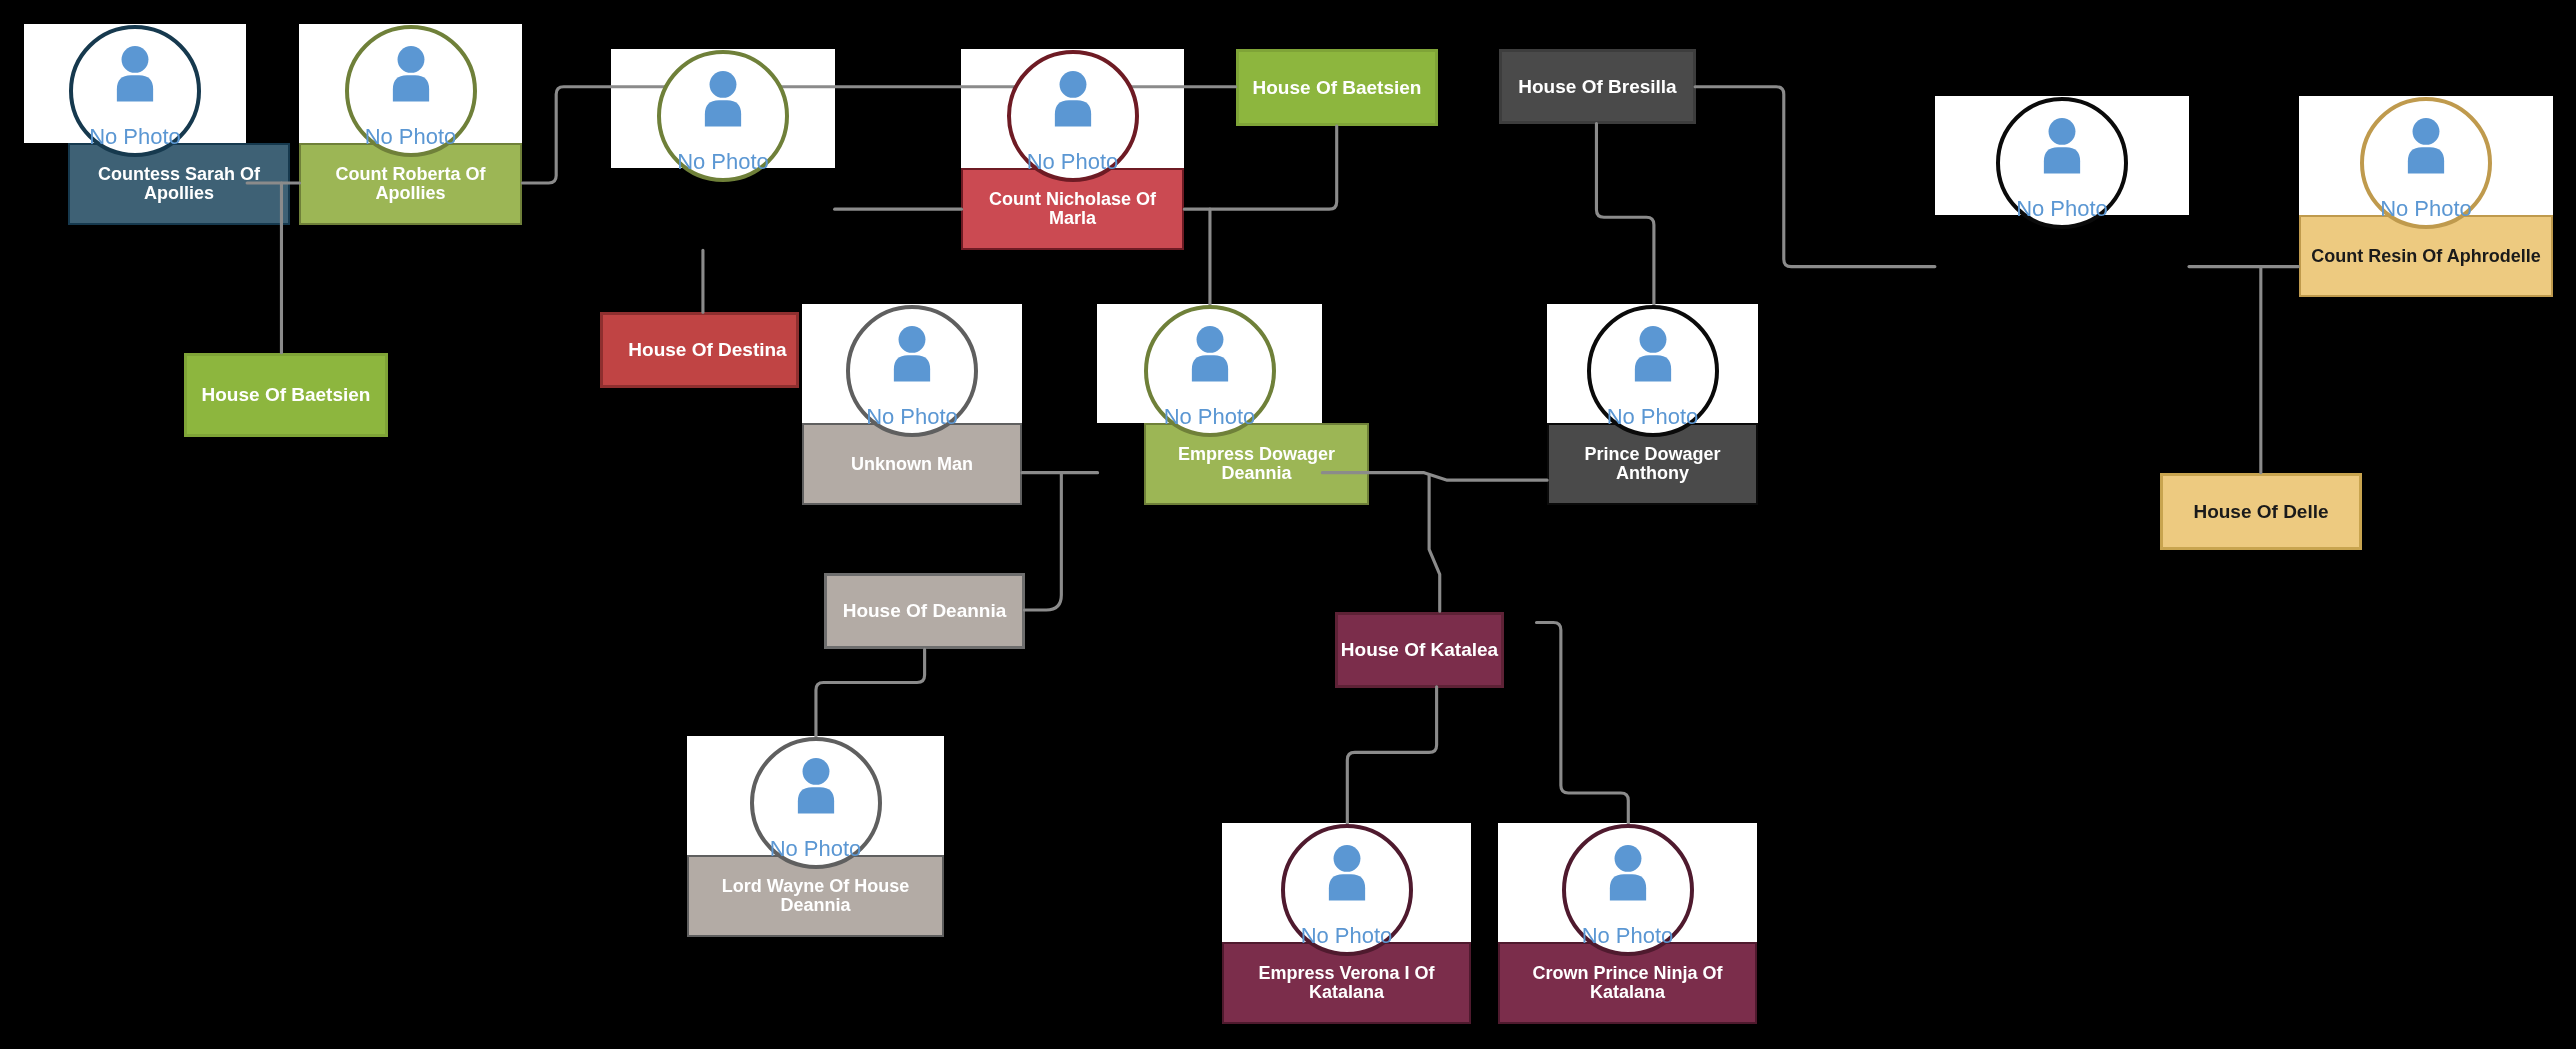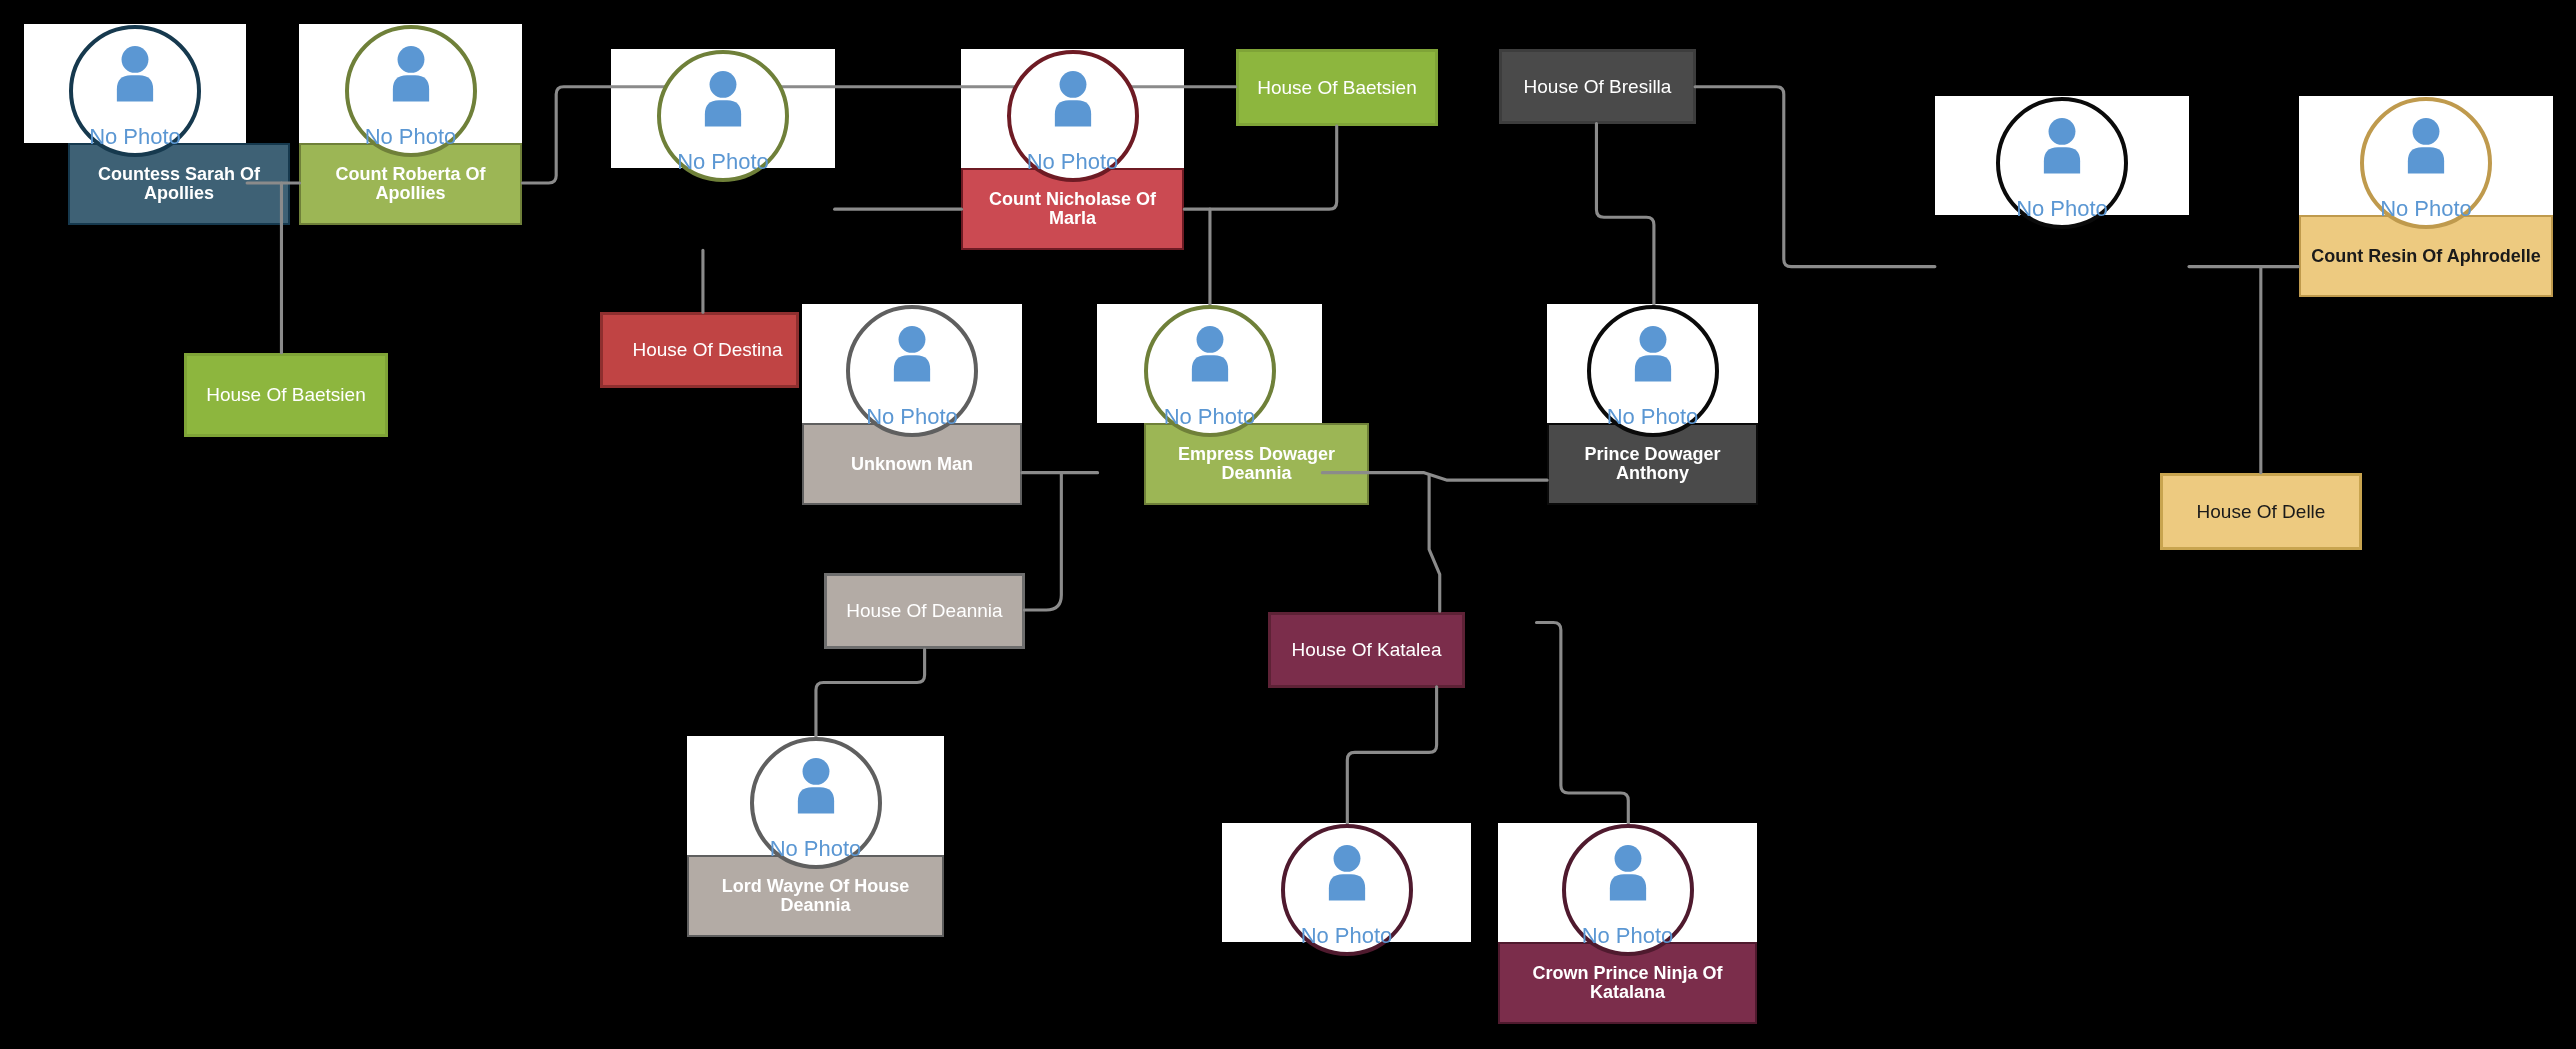--- a/index.html
+++ b/index.html
@@ -9,21 +9,21 @@
   .person-card{position:absolute;}
   .photo-area{width:100%;background:#fff;}
   .name-label{width:100%;box-sizing:border-box;display:flex;align-items:center;justify-content:center;
               text-align:center;font-weight:bold;font-size:18px;line-height:1.05;padding:0 6.2px;}
   .avatar-circle{position:absolute;left:50%;transform:translateX(-50%);border-radius:50%;
                  background:#fff;box-sizing:border-box;z-index:5;}
   .avatar-circle svg{position:absolute;top:0;left:0;width:100%;height:100%;}
   .no-photo{position:absolute;left:0;width:100%;text-align:center;font-size:22px;z-index:6;}
   
   .house-box{position:absolute;box-sizing:border-box;display:flex;align-items:center;justify-content:center;
-             text-align:center;font-weight:normal;font-size:19px;z-index:1;}
+             text-align:center;font-weight:bold;font-size:19px;z-index:1;}
   
   #wires{position:absolute;top:0;left:0;z-index:3;}
 </style>
 </head>
 <body>
 
 <div id="stage">
     <div class="person-card" style="left: 24px; top: 24px; width: 222px;">
     <div class="photo-area" style="height: 119px; background: rgb(255, 255, 255);"></div>
     <div class="avatar-circle" style="width: 132px; height: 132px; top: 1.2px; border: 4.4px solid rgb(22, 57, 78);">
@@ -134,20 +134,21 @@
   </div>
     <div class="person-card" style="left: 1222px; top: 823px; width: 249px;">
     <div class="photo-area" style="height: 119px; background: rgb(255, 255, 255);"></div>
     <div class="avatar-circle" style="width: 132px; height: 132px; top: 1.2px; border: 4.4px solid rgb(79, 26, 46);">
       <svg viewBox="0 0 212 212">
         <circle cx="106" cy="52" r="23" fill="#5B97D3"></circle>
         <path d="M75,124 L75,103 Q75,79 99,79 L113,79 Q137,79 137,103 L137,124 Z" fill="#5B97D3"></path>
       </svg>
       <span class="no-photo" style="top: 95px; color: rgb(91, 151, 211);">No Photo</span>
     </div>
+    <div class="name-label" style="height: 82px; background: rgb(123, 45, 75); border: 2.5px solid rgb(79, 26, 46); color: rgb(255, 255, 255);">Empress Verona I Of Katalana</div>
   </div>
     <div class="person-card" style="left: 1498px; top: 823px; width: 259px;">
     <div class="photo-area" style="height: 119px; background: rgb(255, 255, 255);"></div>
     <div class="avatar-circle" style="width: 132px; height: 132px; top: 1.2px; border: 4.4px solid rgb(79, 26, 46);">
       <svg viewBox="0 0 212 212">
         <circle cx="106" cy="52" r="23" fill="#5B97D3"></circle>
         <path d="M75,124 L75,103 Q75,79 99,79 L113,79 Q137,79 137,103 L137,124 Z" fill="#5B97D3"></path>
       </svg>
       <span class="no-photo" style="top: 95px; color: rgb(91, 151, 211);">No Photo</span>
     </div>
@@ -164,21 +165,21 @@
   </div>
     <div class="house-box" style="left: 600px; top: 312px; width: 199px; height: 76px; background: rgb(192, 68, 68); border: 3.1px solid rgb(142, 47, 47); color: rgb(255, 255, 255); padding-left: 16px;">
     <span>House Of Destina</span>
   </div>
     <div class="house-box" style="left: 2160px; top: 473px; width: 202px; height: 77px; background: rgb(237, 202, 128); border: 3.1px solid rgb(200, 164, 79); color: rgb(26, 26, 26);">
     <span>House Of Delle</span>
   </div>
     <div class="house-box" style="left: 824px; top: 573px; width: 201px; height: 76px; background: rgb(179, 171, 165); border: 3.1px solid rgb(110, 110, 110); color: rgb(255, 255, 255);">
     <span>House Of Deannia</span>
   </div>
-    <div class="house-box" style="left: 1268px; top: 612px; width: 197px; height: 76px; background: rgb(123, 45, 75); border: 3.1px solid rgb(94, 34, 54); color: rgb(255, 255, 255);">
+    <div class="house-box" style="left: 1335px; top: 612px; width: 169px; height: 76px; background: rgb(123, 45, 75); border: 3.1px solid rgb(94, 34, 54); color: rgb(255, 255, 255);">
     <span>House Of Katalea</span>
   </div>
     <svg id="wires" width="2576" height="1049" viewBox="0 0 4124 1680">
       <path d="M395,293 L479,293" fill="none" stroke="#8B8B8B" stroke-width="5" stroke-linecap="round" stroke-linejoin="round"></path>
       <path d="M450,293 L450,565" fill="none" stroke="#8B8B8B" stroke-width="5" stroke-linecap="round" stroke-linejoin="round"></path>
       <path d="M836,293 L878,293 Q890,293 890,281 L890,151 Q890,139 902,139 L1978,139" fill="none" stroke="#8B8B8B" stroke-width="5" stroke-linecap="round" stroke-linejoin="round"></path>
       <path d="M1336,335 L1539,335" fill="none" stroke="#8B8B8B" stroke-width="5" stroke-linecap="round" stroke-linejoin="round"></path>
       <path d="M1896,335 L2128,335 Q2140,335 2140,323 L2140,202" fill="none" stroke="#8B8B8B" stroke-width="5" stroke-linecap="round" stroke-linejoin="round"></path>
       <path d="M1937,335 L1937,500" fill="none" stroke="#8B8B8B" stroke-width="5" stroke-linecap="round" stroke-linejoin="round"></path>
       <path d="M1125,401 L1125,500" fill="none" stroke="#8B8B8B" stroke-width="5" stroke-linecap="round" stroke-linejoin="round"></path>

